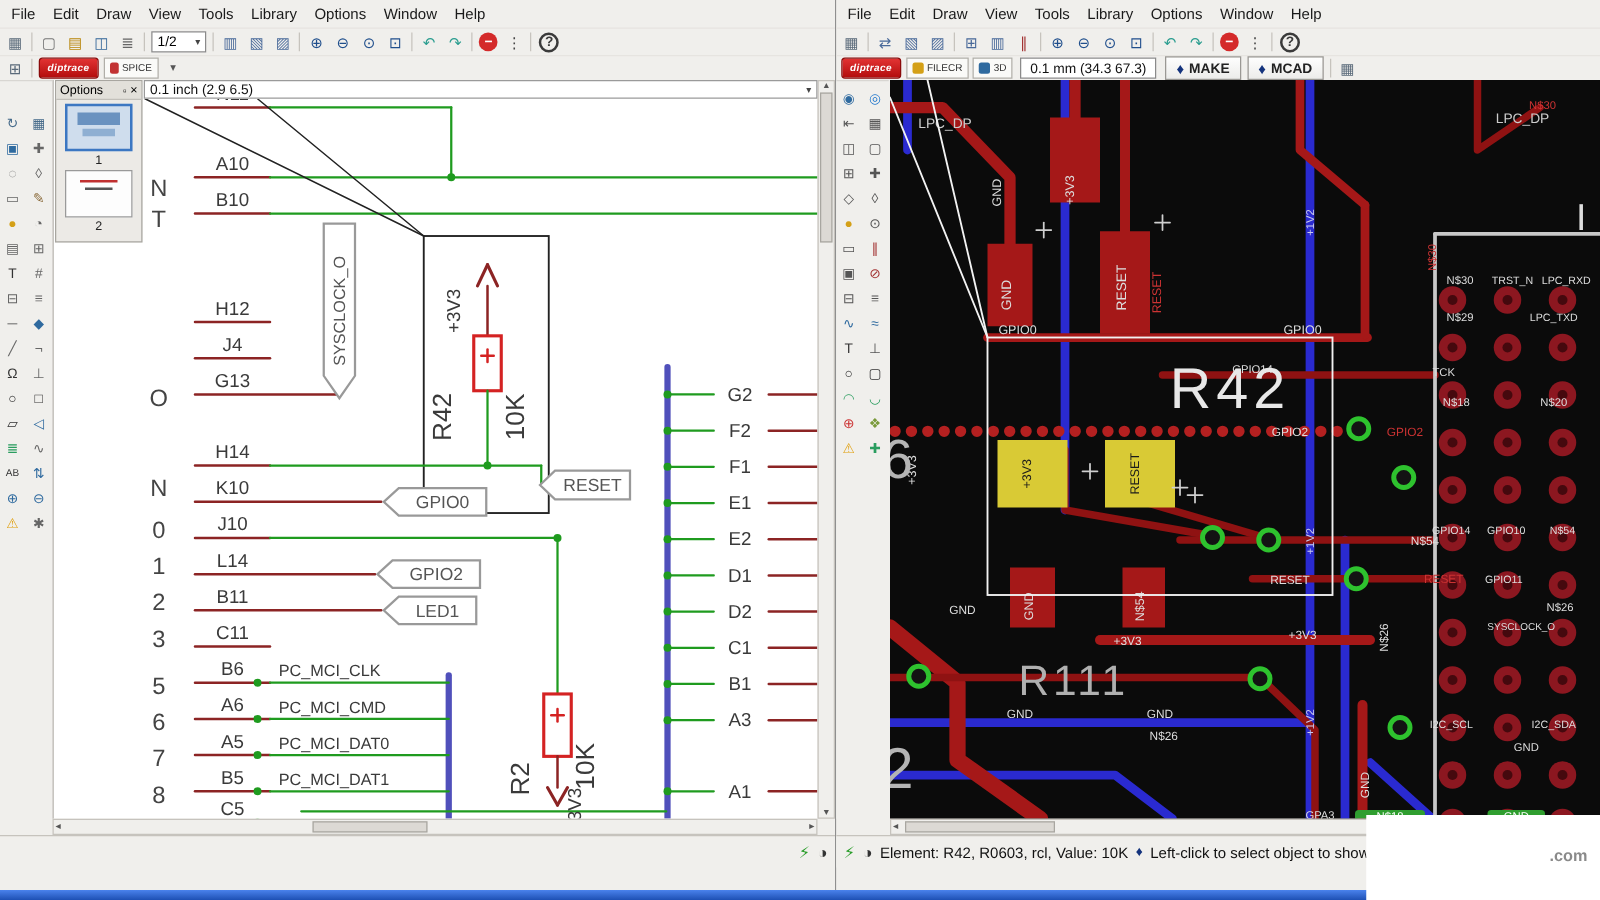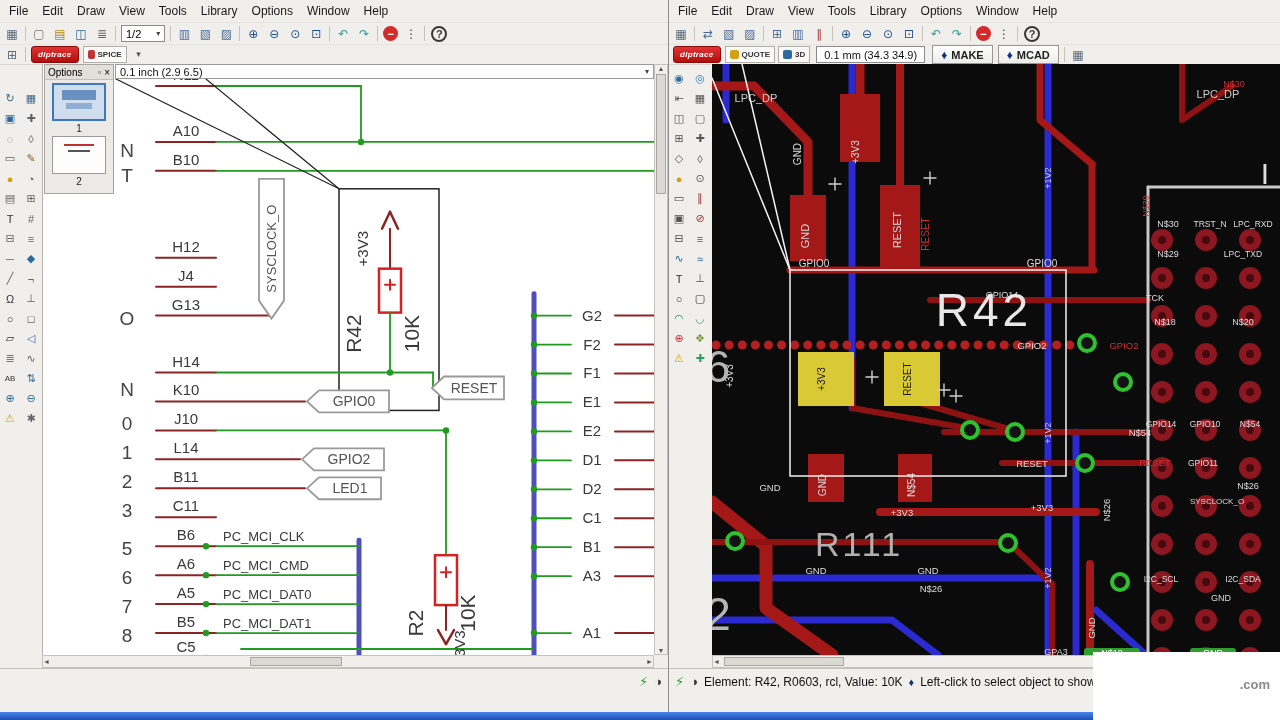--- a/index.html
+++ b/index.html
@@ -12,21 +12,21 @@
 .menu-item{padding:4px 7px;cursor:default}
 .toolbar{height:22px;display:flex;align-items:center;gap:1px;padding:0 2px;border-top:1px solid #e6e4e0}
 .toolbar.row2{height:20px}
 .tbi{min-width:20px;height:18px;display:inline-flex;align-items:center;justify-content:center;font-size:12px;line-height:1;border-radius:2px}
 .sep{width:1px;height:15px;background:#c6c3bd;margin:0 2px;align-self:center}
 .zoom-select{display:inline-flex;align-items:center;gap:15px;height:17px;background:#fff;border:1px solid #8a8a8a;font-size:11px;padding:0 4px;margin:0 2px}
 .zoom-select .car{font-size:8px;color:#444}
 .noentry{width:15px;height:15px;border-radius:50%;background:#d42a2a;color:#fff;display:inline-flex;align-items:center;justify-content:center;font-size:11px;font-weight:bold;margin:0 2px}
 .helpbtn{width:16px;height:16px;border-radius:50%;border:2px solid #3a3a3a;color:#3a3a3a;font-weight:bold;font-size:11px;display:inline-flex;align-items:center;justify-content:center;margin:0 3px}
 .pill{background:linear-gradient(#e23333,#b30d0d);color:#fff;font-size:8px;font-weight:bold;font-style:italic;padding:3px 6px;border-radius:3px;border:1px solid #8a0a0a;margin:0 2px;letter-spacing:.3px}
-.chip{display:inline-flex;align-items:center;gap:3px;height:17px;border:1px solid #b0aea8;background:#fafaf8;font-size:8px;font-weight:bold;color:#333;padding:0 4px;margin:0 1px}
+.chip{display:inline-flex;align-items:center;gap:3px;height:17px;border:1px solid #b0aea8;background:#fafaf8;font-size:8px;font-weight:normal;color:#333;padding:0 4px;margin:0 1px}
 .chip-ico{width:9px;height:9px;display:inline-block;border-radius:2px}
 .coordbox{height:17px;background:#fff;border:1px solid #8a8a8a;font-size:11px;display:inline-flex;align-items:center;padding:0 7px;margin:0 4px;color:#111}
 .makebtn{height:19px;border:1px solid #9a9894;background:linear-gradient(#fefefe,#ececea);display:inline-flex;align-items:center;gap:4px;font-size:11px;font-weight:bold;color:#222;padding:0 8px;margin:0 2px;font-family:inherit}
 .diamond{color:#14337d;font-size:12px}
 .sidebar{position:absolute;left:0;top:64px;width:42px;height:591px;background:#f0efec;display:grid;grid-template-columns:20px 20px;justify-content:center;align-content:start;gap:1px;padding-top:4px;border-top:1px solid #d8d6d2}
 .side-icon{width:19px;height:19px;display:flex;align-items:center;justify-content:center;font-size:11px}
 .canvas{position:absolute;top:64px;background:#fff;overflow:hidden}
 #lw-canvas{left:42px;width:612px;height:591px;border-left:1px solid #b5b2ac}
 #rw-canvas{left:43px;width:568px;height:591px;background:#0b0b0b}
 #lw-coordbar{position:absolute;left:115px;top:64px;width:539px;height:15px;background:#fff;border:1px solid #9a9a9a;display:flex;align-items:center;justify-content:space-between;font-size:11px;padding:0 4px;z-index:6;color:#111}
@@ -387,27 +387,27 @@
       <span class="sep"></span>
       <span class="noentry">−</span>
       <span class="tbi" style="color: rgb(68, 68, 68);">⋮</span>
       <span class="sep"></span>
       <span class="helpbtn">?</span>
     </div>
   <div class="toolbar row2">
     <span class="pill">diptrace</span>
     <span class="chip">
       <span class="chip-ico" style="background:#d4a017"></span>
-      <span>QUOTE</span>
+      <span>FILECR</span>
     </span>
     <span class="chip">
       <span class="chip-ico" style="background:#2f6a9f"></span>
       <span>3D</span>
     </span>
-    <span class="coordbox">0.1 mm (34.3 34.9)</span>
+    <span class="coordbox">0.1 mm (34.3 67.3)</span>
     <button class="makebtn">
       <span class="diamond">♦</span>
       <span>MAKE</span>
     </button>
     <button class="makebtn">
       <span class="diamond">♦</span>
       <span>MCAD</span>
     </button>
     <span class="sep"></span>
     <span class="tbi" style="color:#5a6a7a">▦</span>

